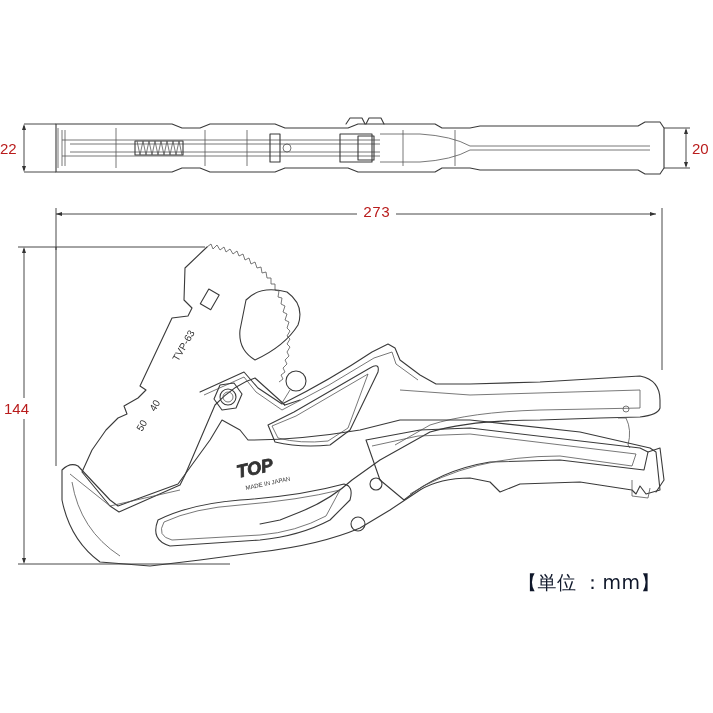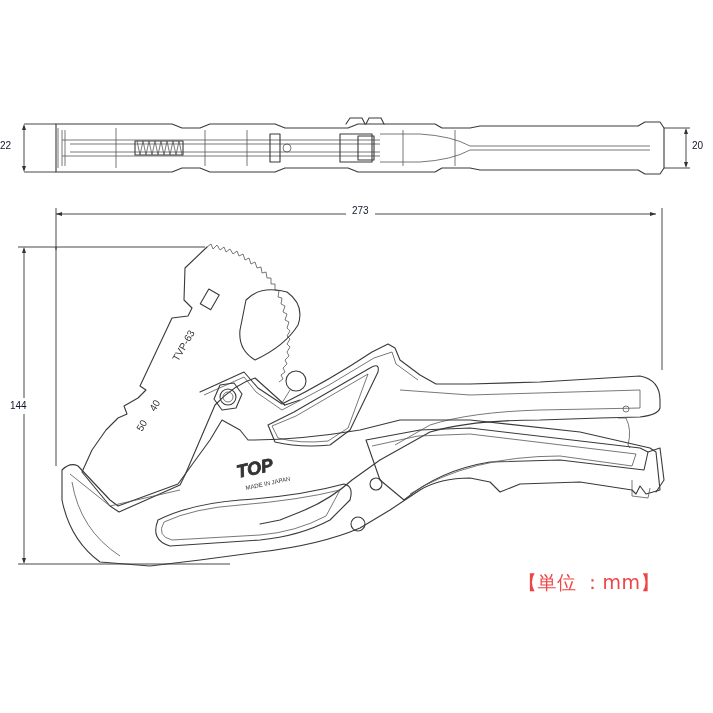--- a/index.html
+++ b/index.html
@@ -1,22 +1,22 @@
 <!DOCTYPE html>
 <html><head>
 <meta charset="utf-8">
 <style>
   html, body { margin: 0; padding: 0; background: #ffffff; }
   body { width: 713px; height: 713px; position: relative; overflow: hidden; font-family: "Liberation Sans", sans-serif; }
   svg { position: absolute; left: 0; top: 0; }
   .ln { fill: none; stroke: #3a3a3a; stroke-width: 1.1; stroke-linejoin: round; stroke-linecap: round; }
   .thin { fill: none; stroke: #555; stroke-width: 0.8; }
   .dim { fill: none; stroke: #333; stroke-width: 0.9; }
-  .dimtxt { position: absolute; font-size: 10px; color: #0f172a; font-family: "Liberation Sans", sans-serif; background: #fff; line-height: 1; }
-  .unit { position: absolute; left: 518px; top: 570px; font-size: 19px; color: #ef4444; letter-spacing: 0.5px; font-family: "DejaVu Sans", sans-serif; }
+  .dimtxt { position: absolute; font-size: 15px; color: #b91c1c; font-family: "Liberation Sans", sans-serif; background: #fff; line-height: 1; }
+  .unit { position: absolute; left: 518px; top: 570px; font-size: 19px; color: #0f172a; letter-spacing: 0.5px; font-family: "DejaVu Sans", sans-serif; }
   .label-svg { font-family: "Liberation Sans", sans-serif; fill: #333; }
 </style>
 </head>
 <body>
 
 <svg width="713" height="713" viewBox="0 0 713 713">
 
   <g>
 
     <line class="dim" x1="24" y1="124" x2="56" y2="124"></line>
@@ -128,16 +128,16 @@
     <circle class="ln" cx="376" cy="484" r="6"></circle>
     <circle class="ln" cx="358" cy="524" r="7"></circle>
 
     <path class="ln" d="M648,452 L660,448 L664,480 L656,492"></path>
     <path class="thin" d="M632,480 L632,496 L648,498 L650,488"></path>
   </g>
 </svg>
 
 <div class="dimtxt" style="left:0px; top:141px;">22</div>
 <div class="dimtxt" style="left:692px; top:141px;">20</div>
-<div class="dimtxt" style="left:346px; top:206px; padding:0 6px;">273</div>
-<div class="dimtxt" style="left:4px; top:398px; padding:3px 0;margin-left:6px;">144</div>
+<div class="dimtxt" style="left:357px; top:206px; padding:0 6px;font-family:Liberation Mono, monospace;">273</div>
+<div class="dimtxt" style="left:4px; top:398px; padding:3px 0;">144</div>
 
 <div class="unit">【単位 ：mm】</div>
 
 </body></html>

